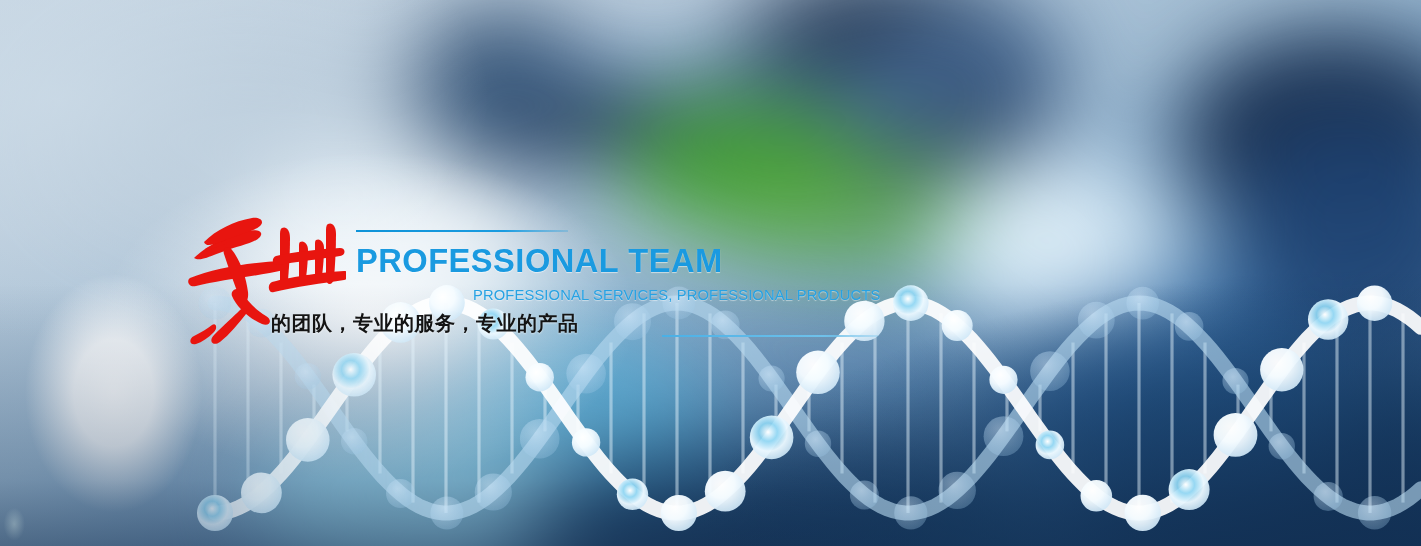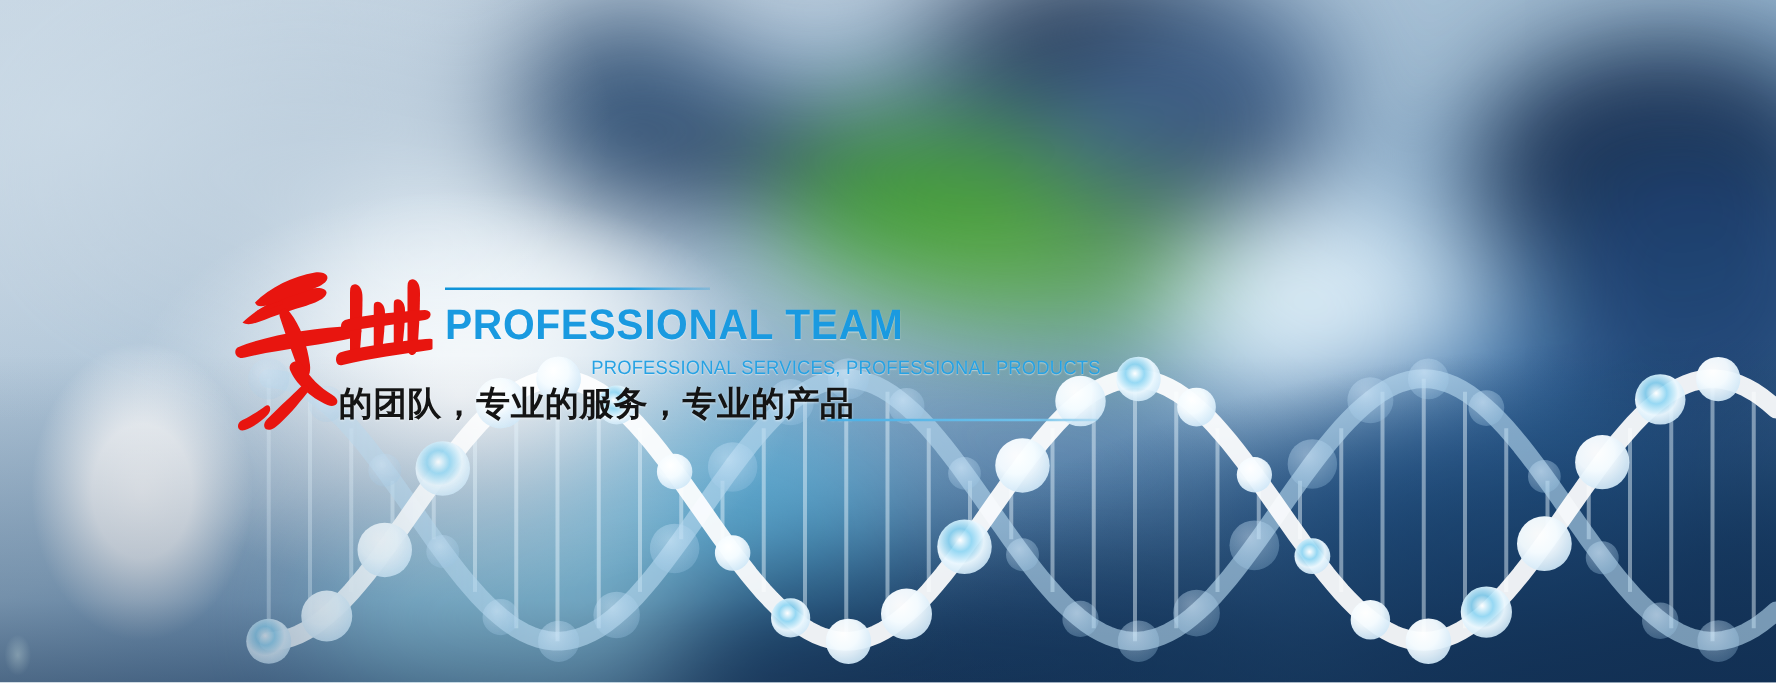--- a/index.html
+++ b/index.html
@@ -129,21 +129,21 @@
     white-space: nowrap;
     transform: scaleX(.95);
     transform-origin: left center;
     text-shadow: 0 1px 1px rgba(255,255,255,.5);
   }
 
   #title-cn {
     position: absolute;
     left: 271px;
     top: 306px;
-    font-size: 27px;
+    font-size: 20px;
     line-height: 34px;
     font-weight: bold;
     letter-spacing: .5px;
     color: #141414;
     white-space: nowrap;
     text-shadow: 0 1px 2px rgba(255,255,255,.55);
   }
 </style>
 </head>
 <body>

